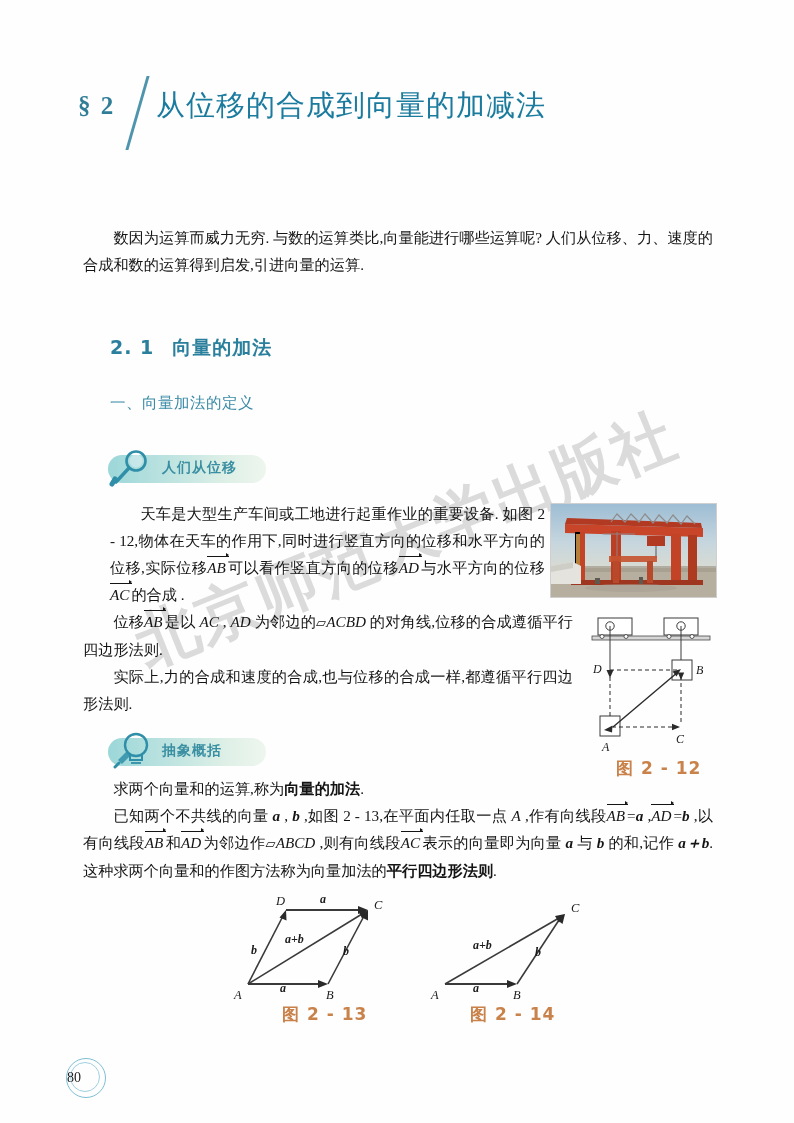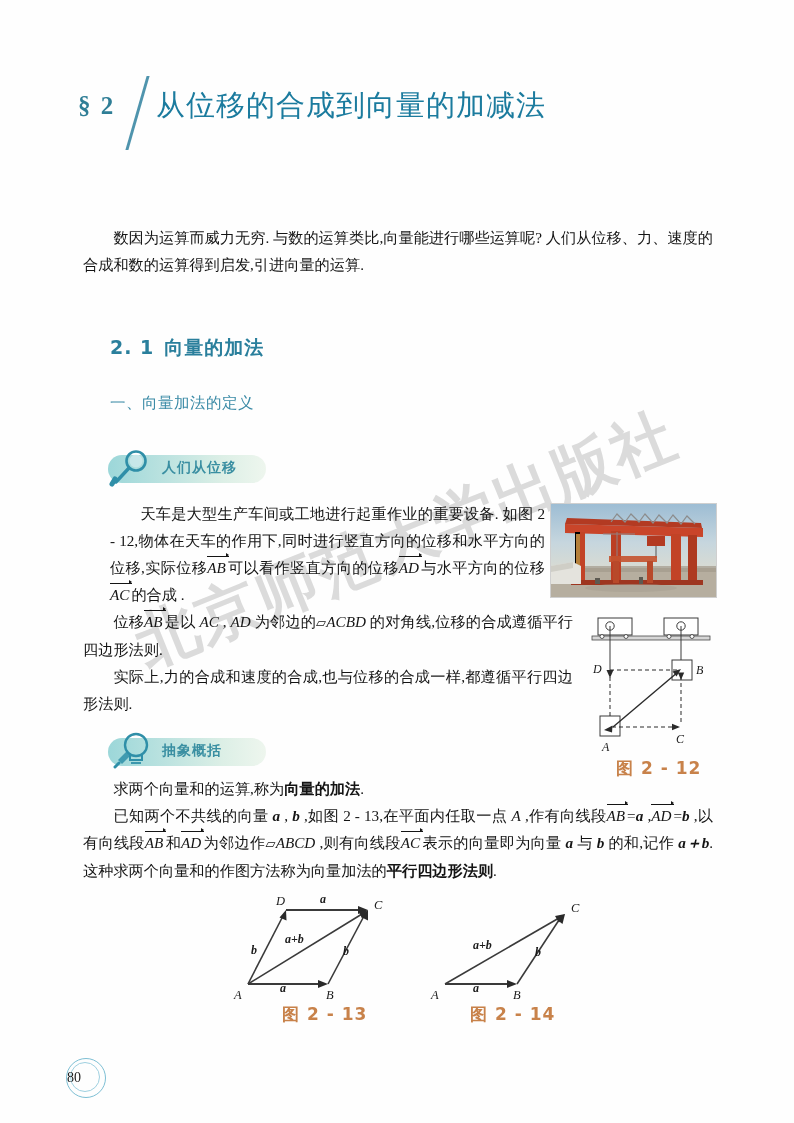--- a/index.html
+++ b/index.html
@@ -107,21 +107,21 @@
     position: absolute;
     left: 110px;
     top: 335px;
     font-family: "DejaVu Sans", sans-serif;
     font-size: 19px;
     font-weight: 700;
     color: #2a7f9c;
     letter-spacing: 1px;
     white-space: nowrap;
   }
-  #sec-21 .num { margin-right: 10px; }
+  #sec-21 .num { margin-right: 18px; }
 
   #sub-1 {
     position: absolute;
     left: 110px;
     top: 393px;
     font-family: "DejaVu Sans", sans-serif;
     font-size: 15.5px;
     font-weight: 400;
     color: #3a8aa6;
     letter-spacing: 0.5px;

